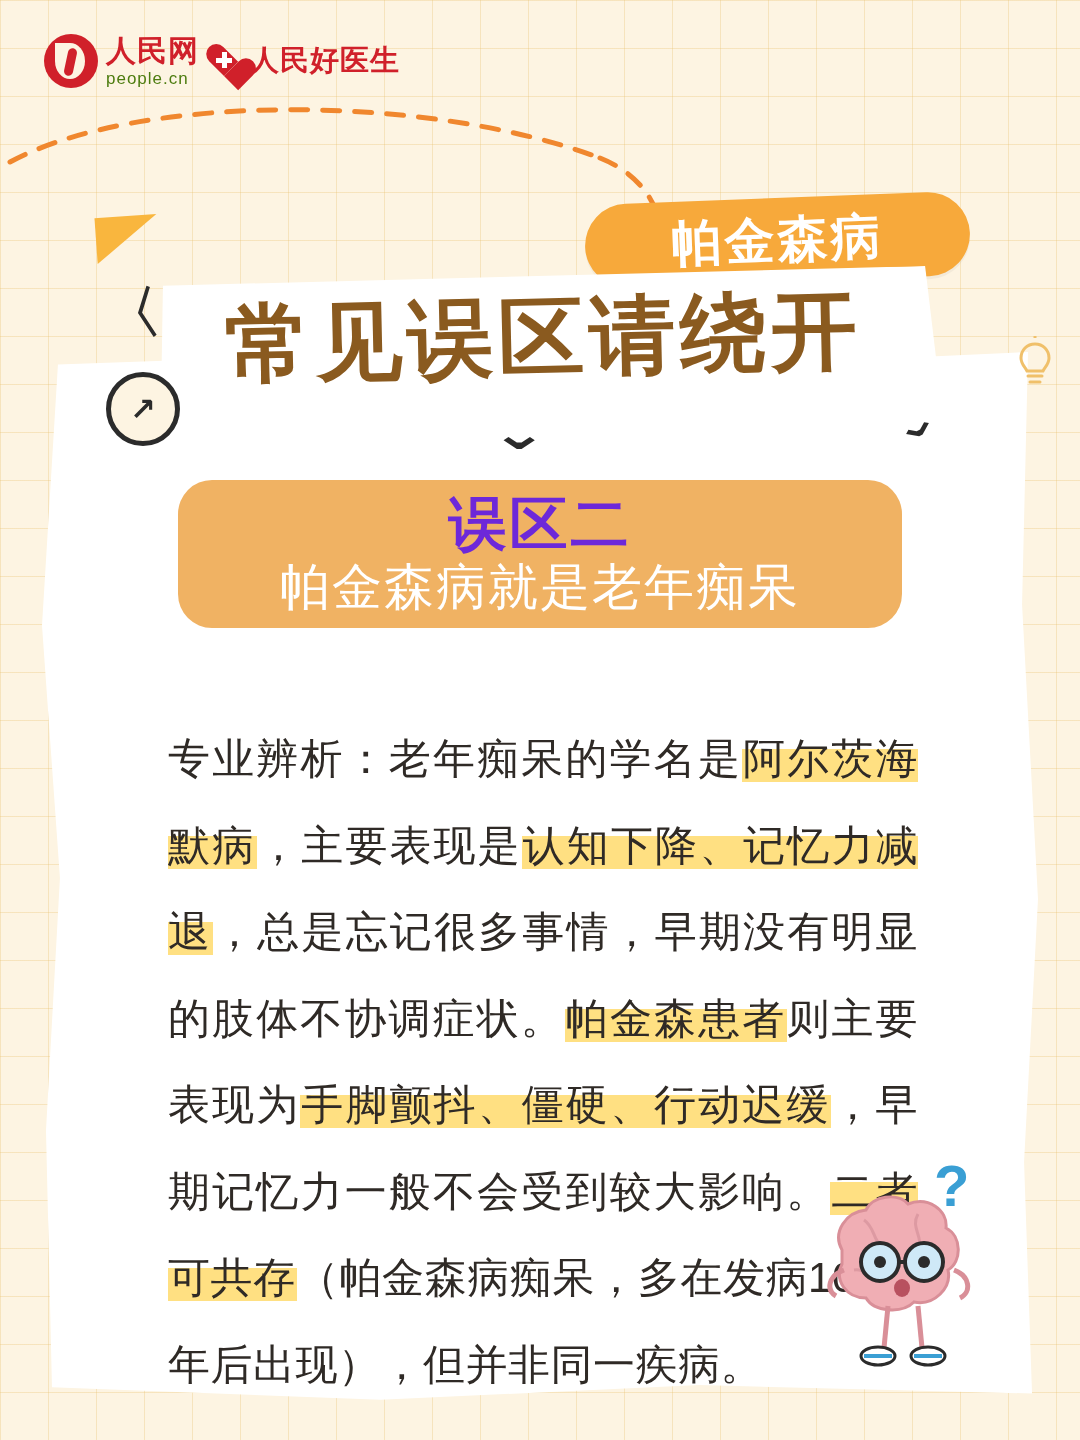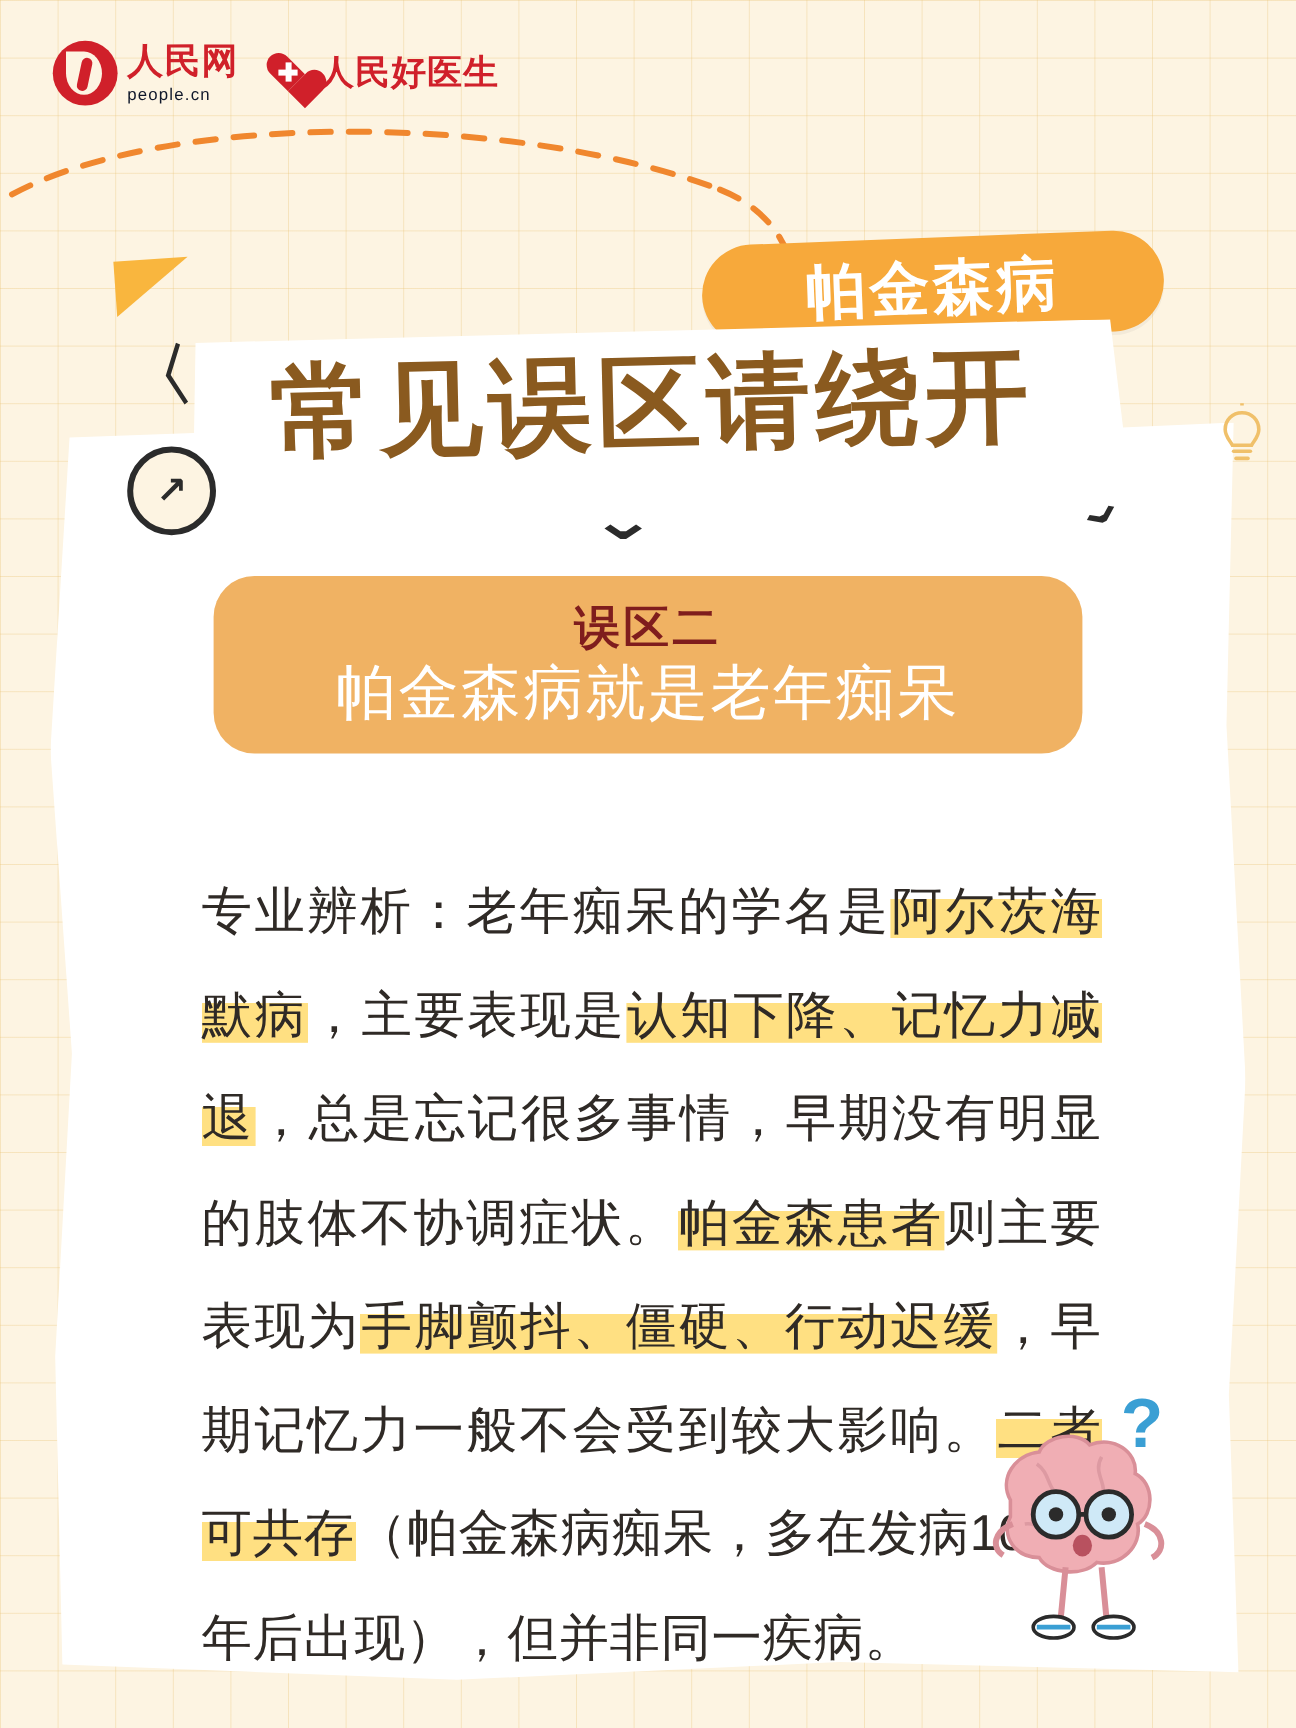--- a/index.html
+++ b/index.html
@@ -27,21 +27,21 @@
     z-index: 0;
   }
 
   
   .logo-bar {
     position: absolute;
     top: 34px;
     left: 44px;
     display: flex;
     align-items: center;
-    gap: 22px;
+    gap: 6px;
     z-index: 6;
   }
   .logo-people {
     display: flex;
     align-items: center;
     gap: 8px;
   }
   .logo-mark {
     width: 54px;
     height: 54px;
@@ -76,22 +76,22 @@
     flex-direction: column;
     line-height: 1;
   }
   .logo-cn {
     font-size: 30px;
     font-weight: bold;
     color: #d0202a;
     letter-spacing: 1px;
   }
   .logo-en {
-    font-size: 14px;
-    color: #0f172a;
+    font-size: 17px;
+    color: #4d7c0f;
     letter-spacing: 1px;
     margin-top: 4px;
   }
   .logo-doctor {
     display: flex;
     align-items: center;
     gap: 7px;
     text-align: right;
   }
   .heart {
@@ -247,23 +247,23 @@
     background: #f0b263;
     border-radius: 34px;
     z-index: 4;
     display: flex;
     flex-direction: column;
     align-items: center;
     justify-content: center;
     gap: 6px;
   }
   .mistake-line1 {
-    font-size: 38px;
-    font-weight: bold;
-    color: #7f1d1d;
+    font-size: 58px;
+    font-weight: bold;
+    color: #6d28d9;
     letter-spacing: 3px;
     line-height: 1.05;
   }
   .mistake-line2 {
     font-size: 50px;
     font-weight: normal;
     color: #ffffff;
     letter-spacing: 2px;
     line-height: 1.05;
   }

